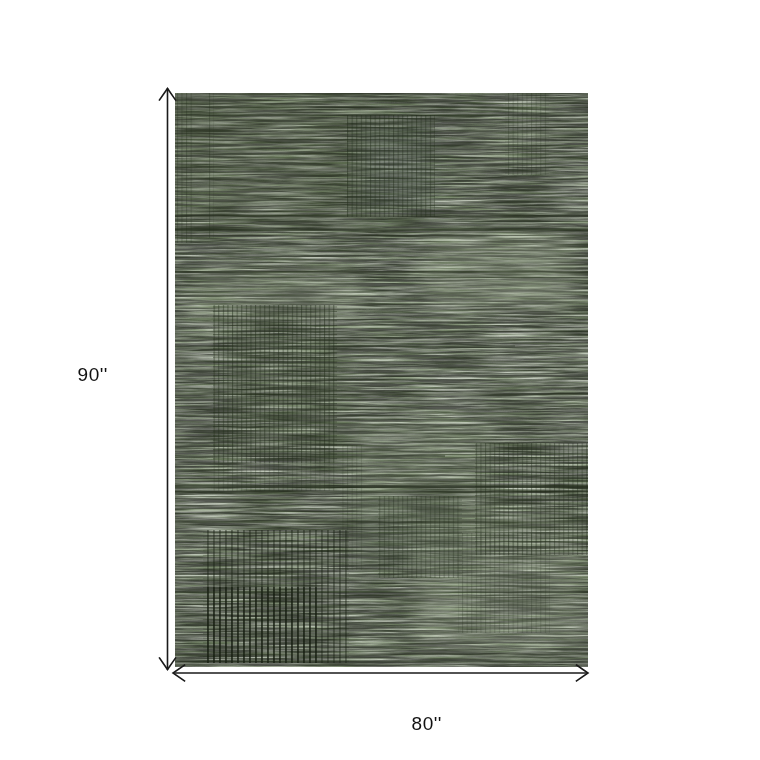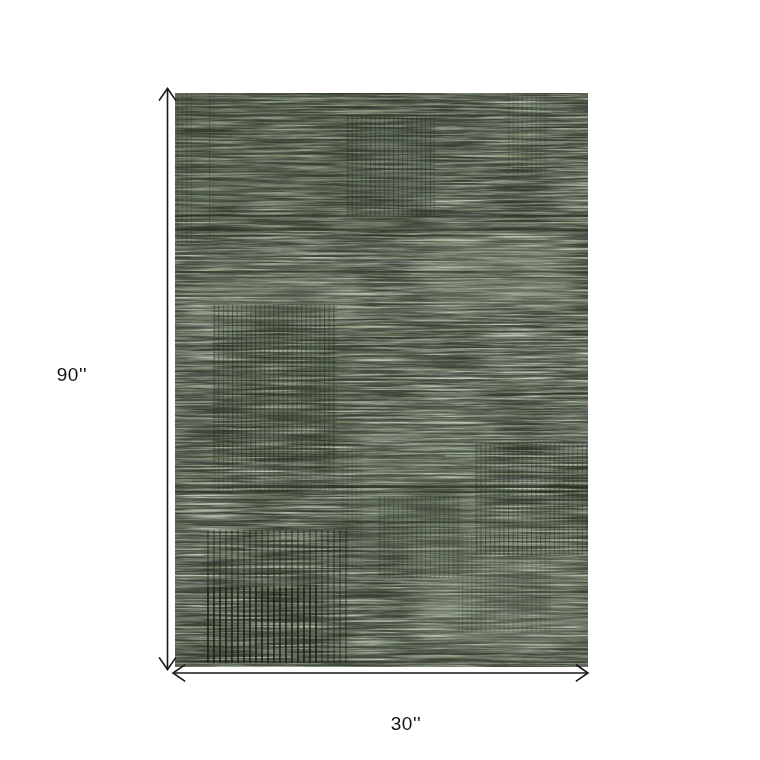--- a/index.html
+++ b/index.html
@@ -24,21 +24,21 @@
     position: absolute;
     left: 0; top: 0;
     width: 760px; height: 760px;
     pointer-events: none;
   }
   .dim-label {
     position: absolute;
     font-size: 19px;
     line-height: 22px;
     color: #111111;
-    text-align: center;
+    text-align: right;
     letter-spacing: 0.5px;
   }
   .dim-label.height { left: 36px; top: 364px; width: 72px; }
   .dim-label.width  { left: 370px; top: 713px; width: 72px; }
 </style>
 </head>
 <body>
 
 <div class="scene">
 
@@ -160,15 +160,15 @@
     </g>
     <g stroke="#1a1a1a" stroke-width="1.6" fill="none" stroke-linecap="square">
       <line x1="174" y1="673" x2="587" y2="673"></line>
       <path d="M184.5,665 L173,673 L184.5,681"></path>
       <path d="M576.5,665 L588,673 L576.5,681"></path>
     </g>
   </svg>
 
   <div class="dim-label height">90''</div>
 
-  <div class="dim-label width">30''</div>
+  <div class="dim-label width">80''</div>
 
 </div>
 
 </body></html>

